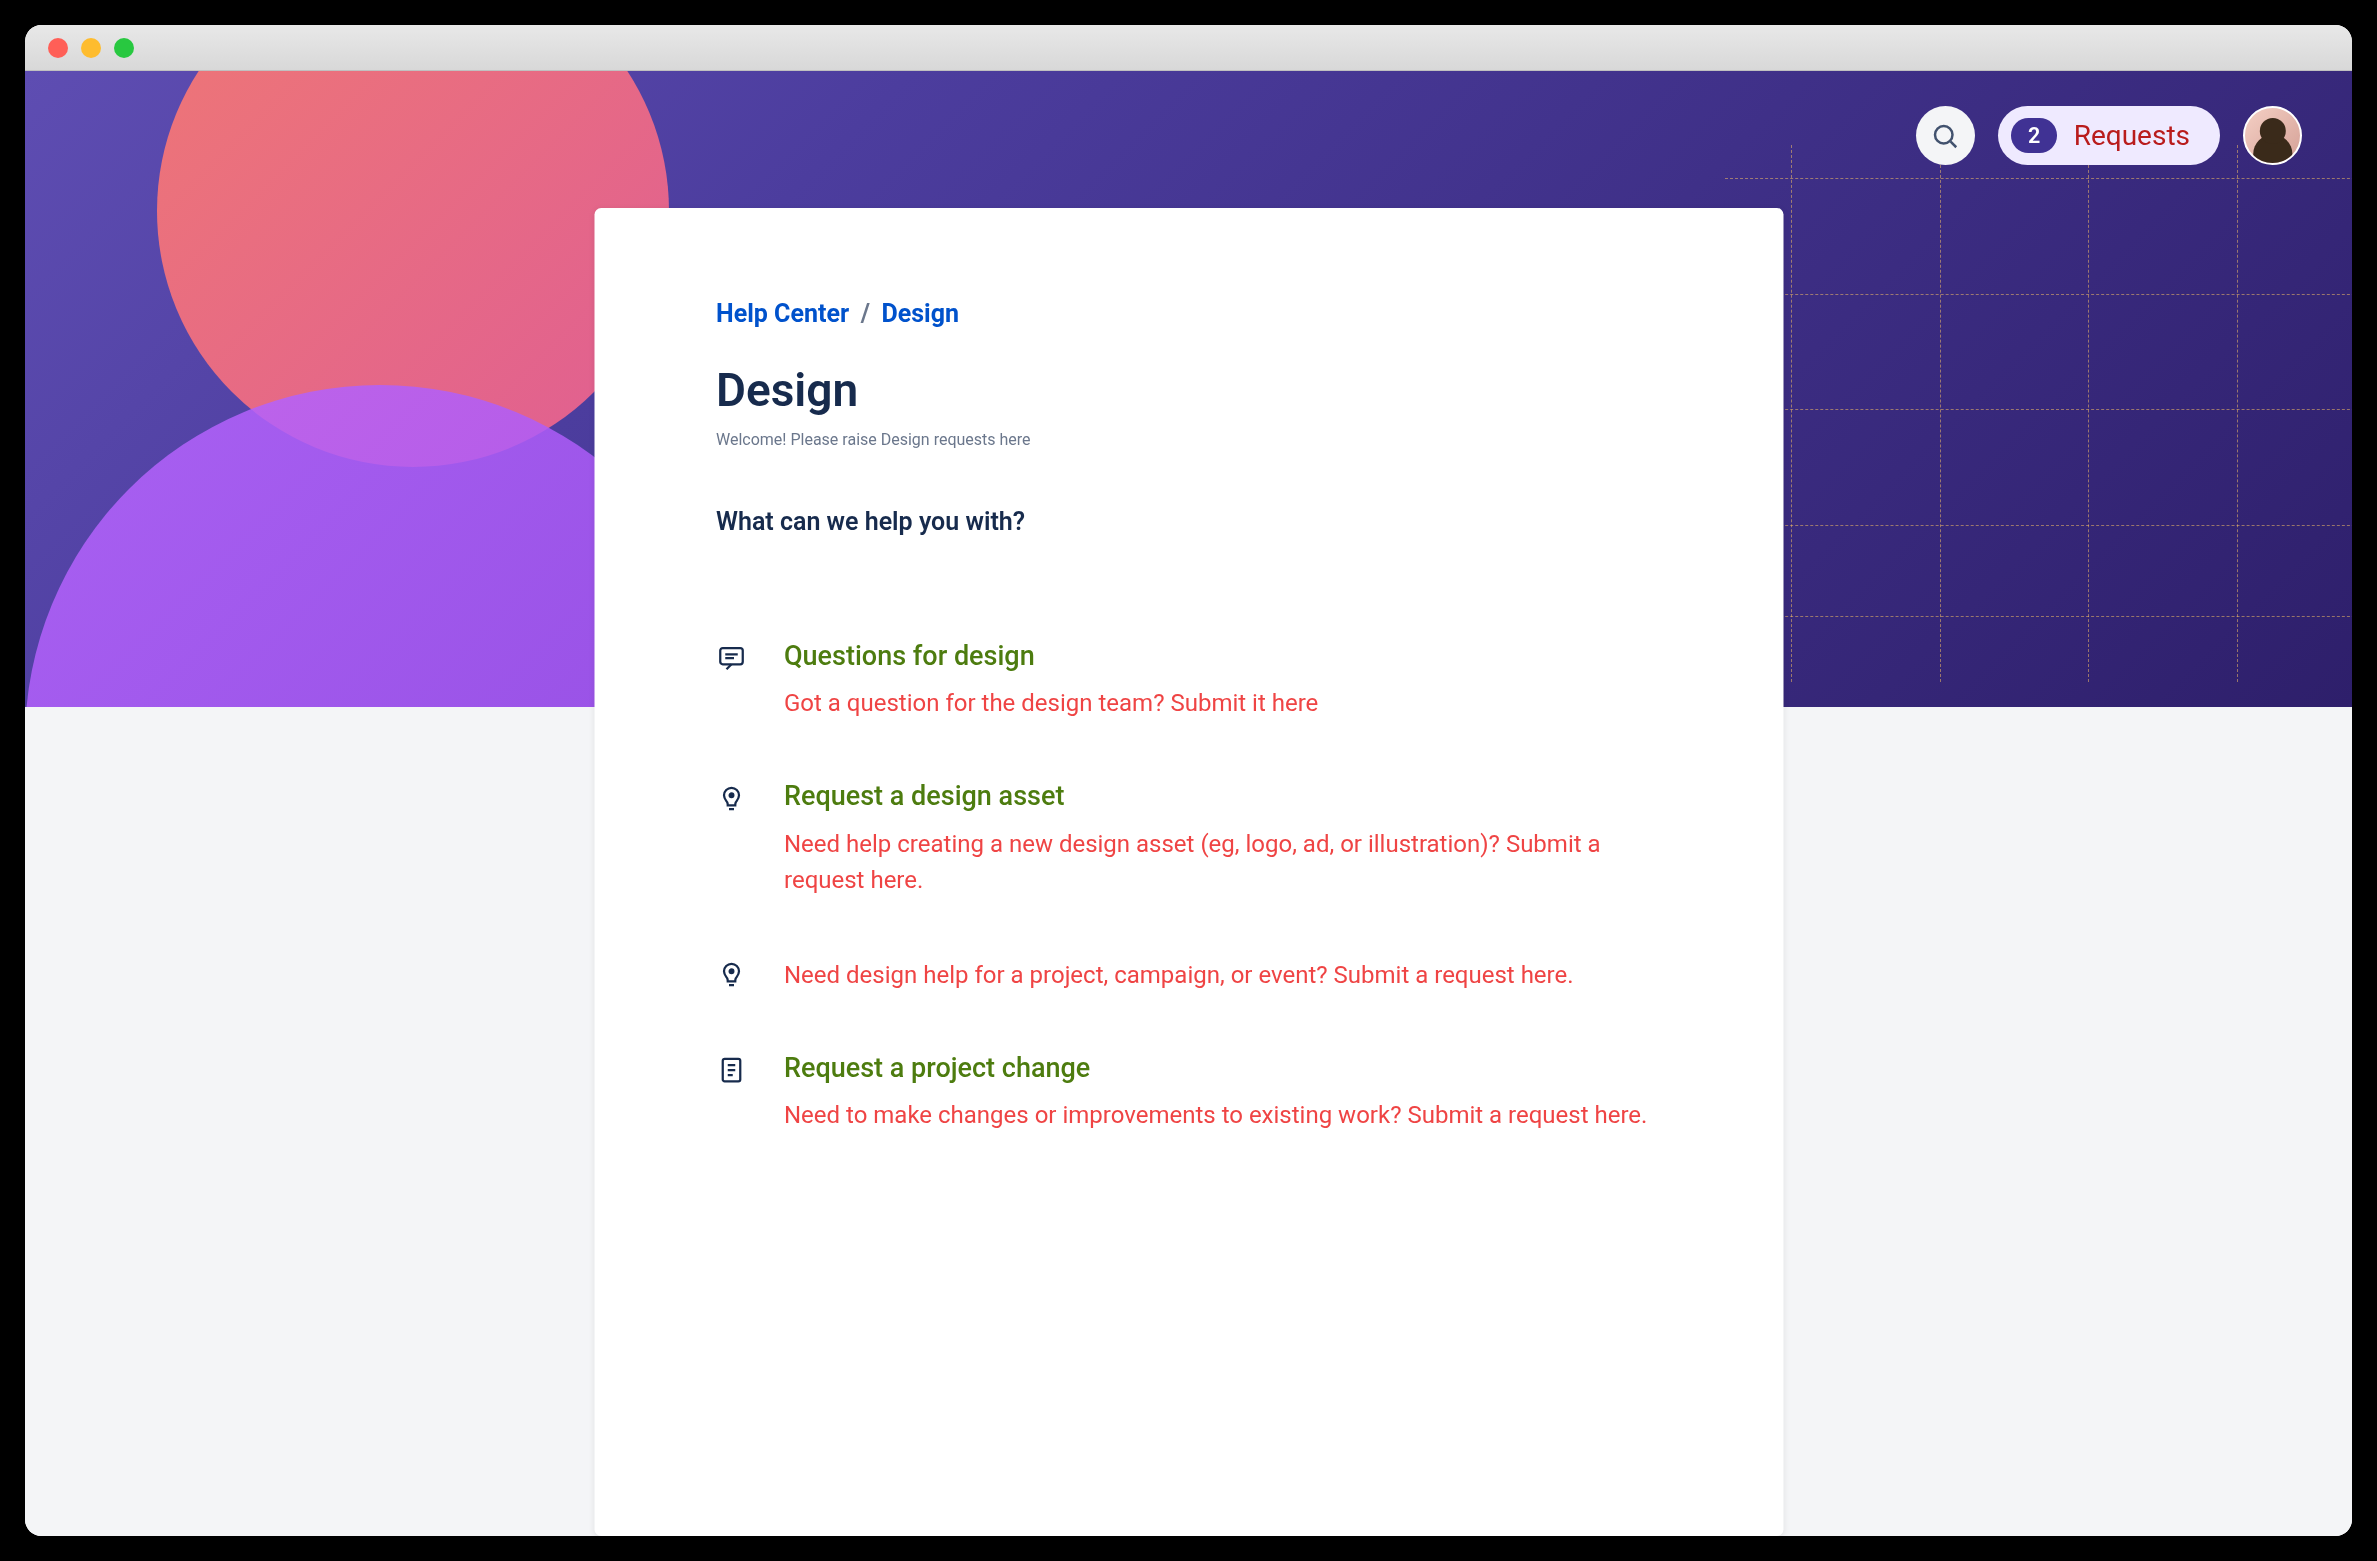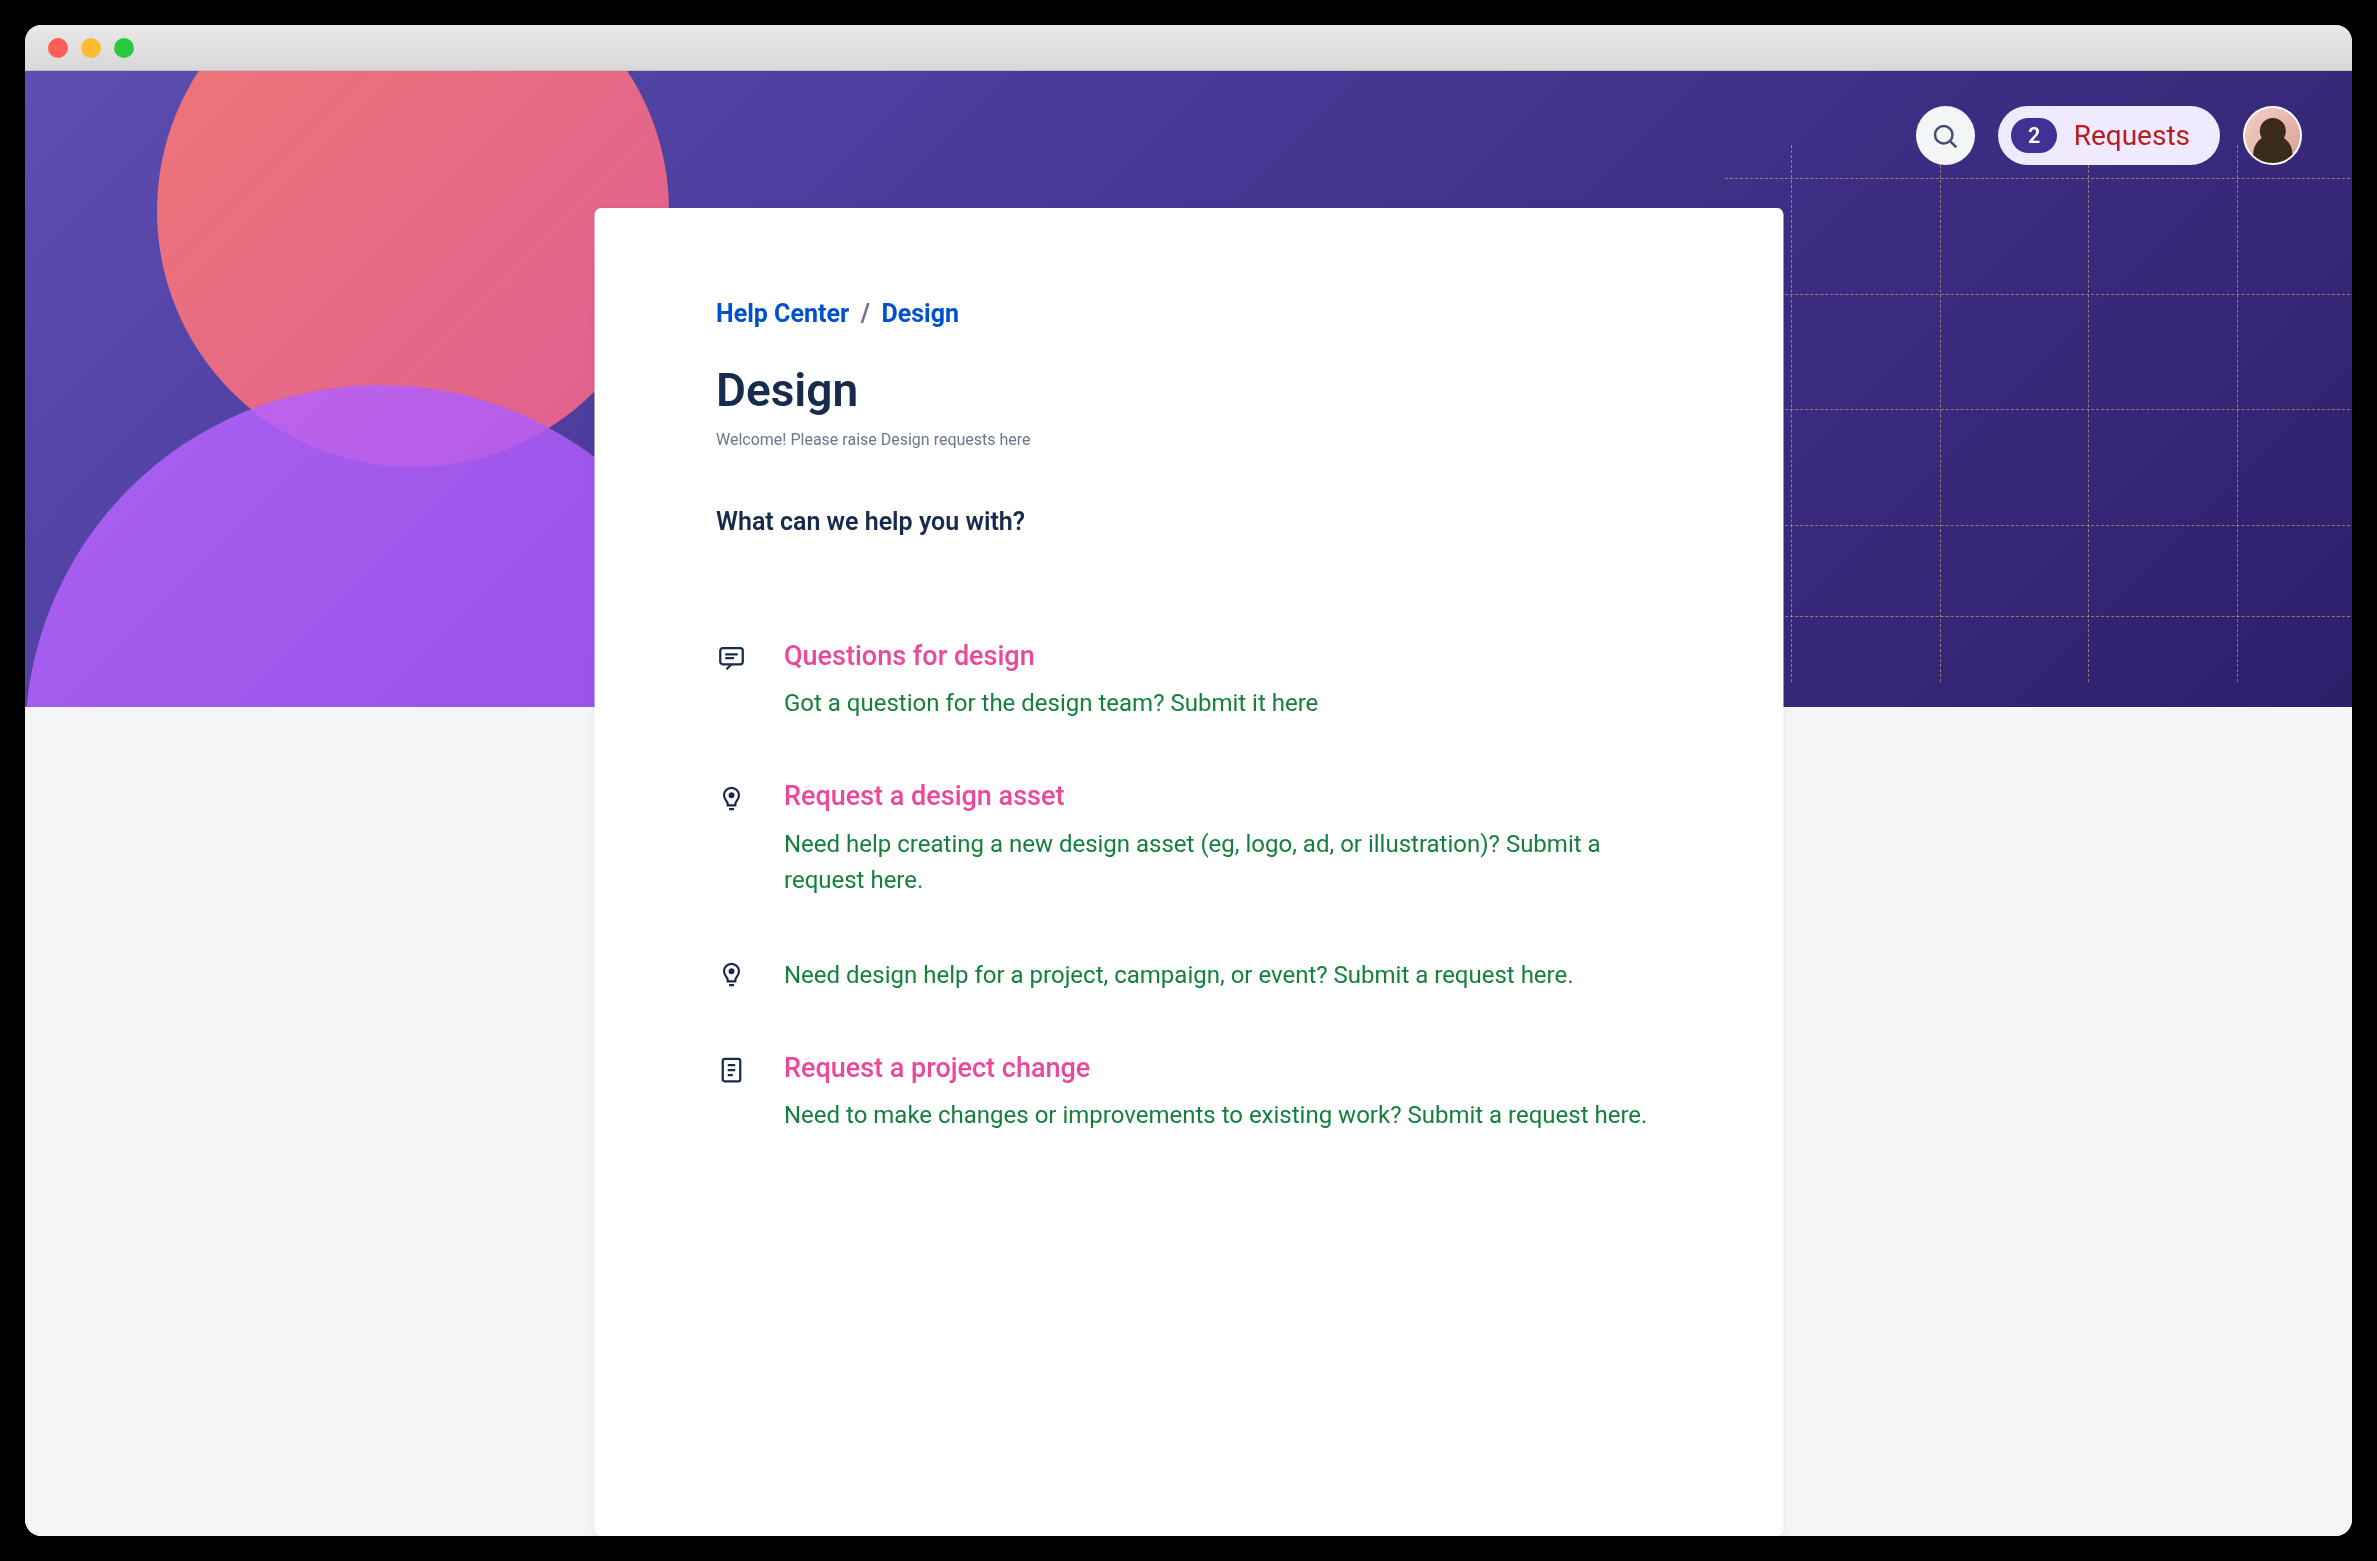--- a/index.html
+++ b/index.html
@@ -270,27 +270,27 @@
       stroke-width: 1.8;
     }
     
     .request-content {
       flex: 1;
     }
     
     .request-title {
       font-size: 27px;
       font-weight: 500;
-      color: #ec4899;
+      color: #4d7c0f;
       margin-bottom: 13.2px;
     }
     
     .request-desc {
       font-size: 24px;
-      color: #15803d;
+      color: #ef4444;
       line-height: 1.5;
     }
   </style>
 </head>
 <body>
 
 <div class="window">
   <div class="title-bar">
     <div class="traffic-light tl-red"></div>
     <div class="traffic-light tl-yellow"></div>

